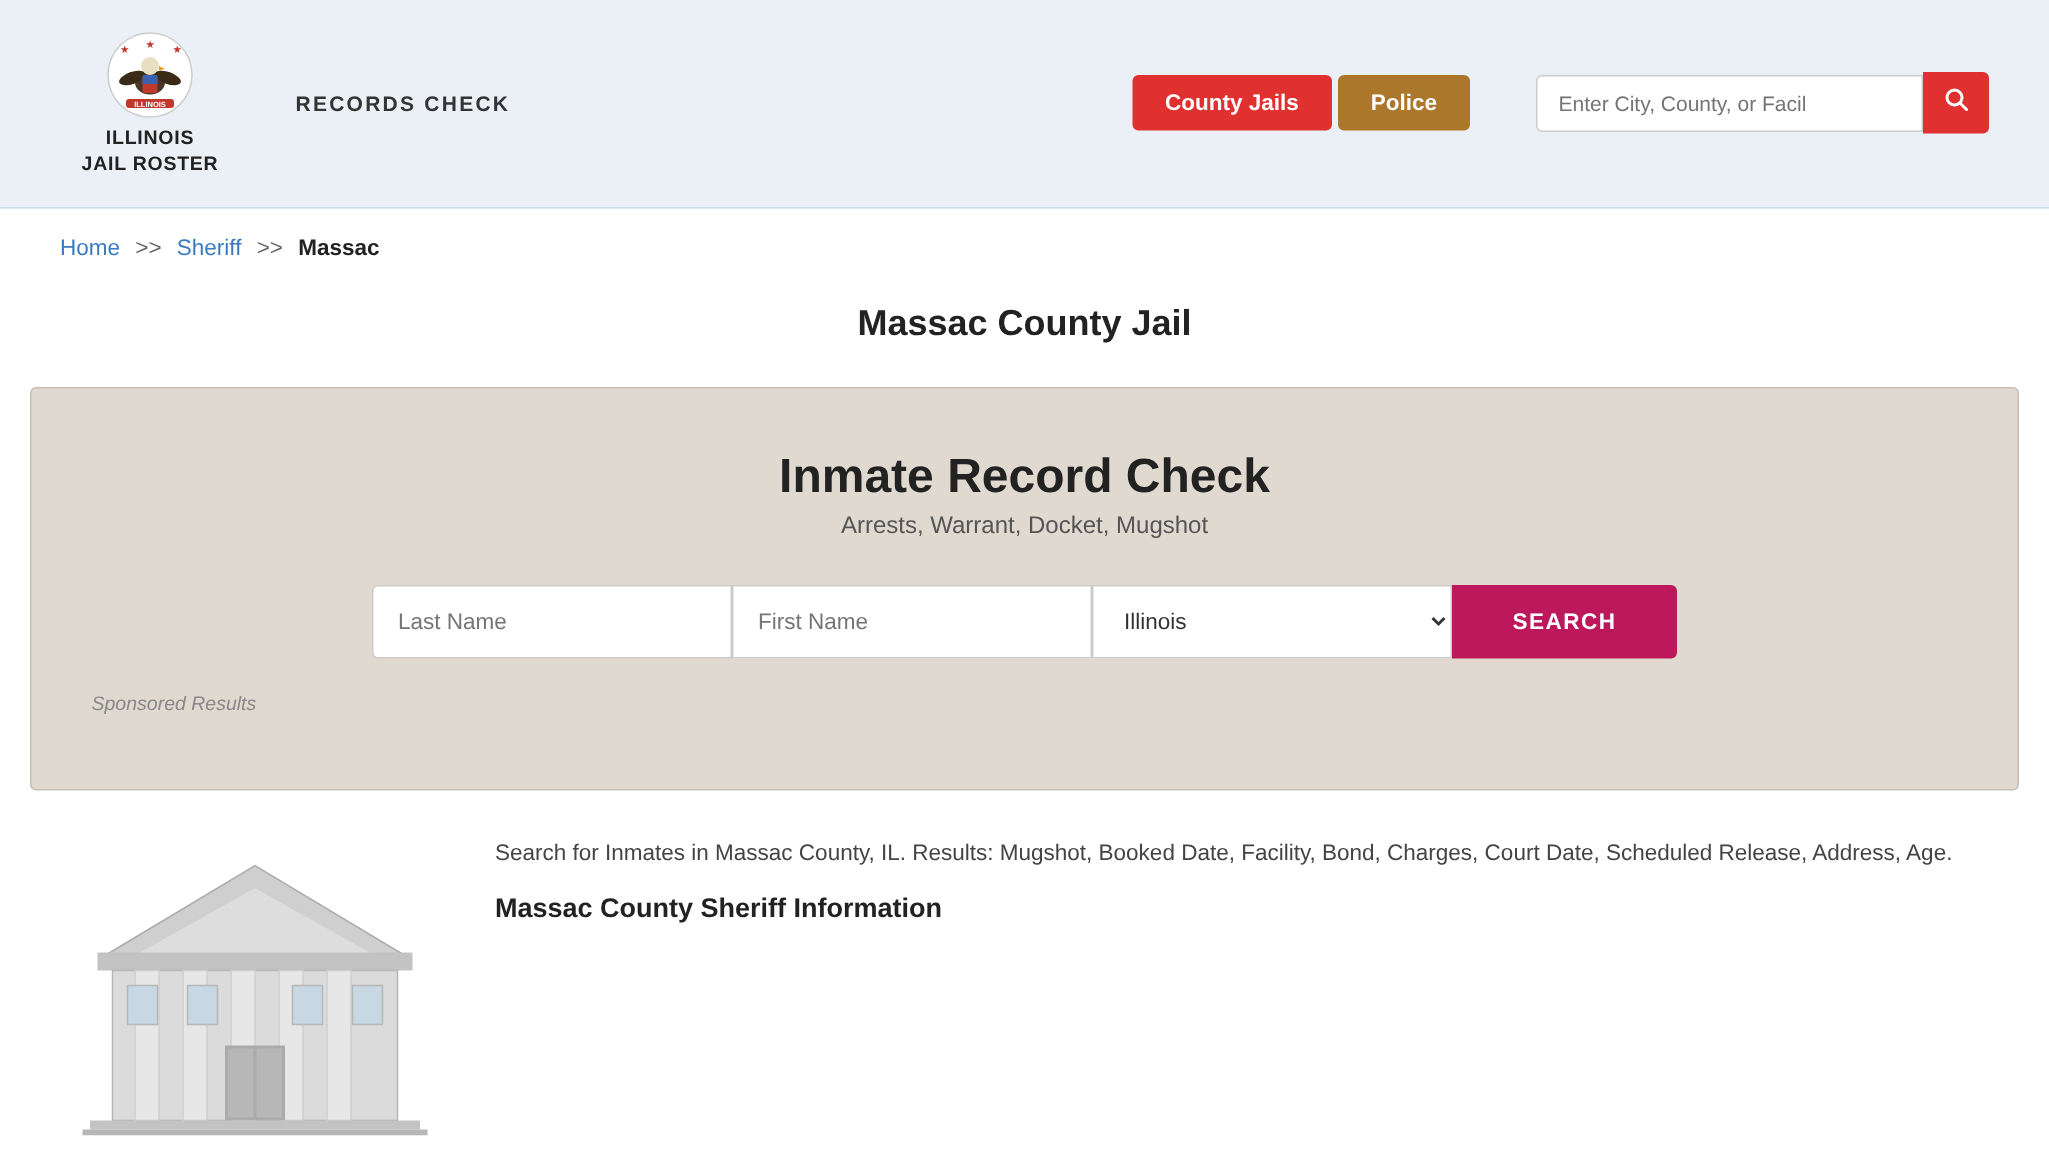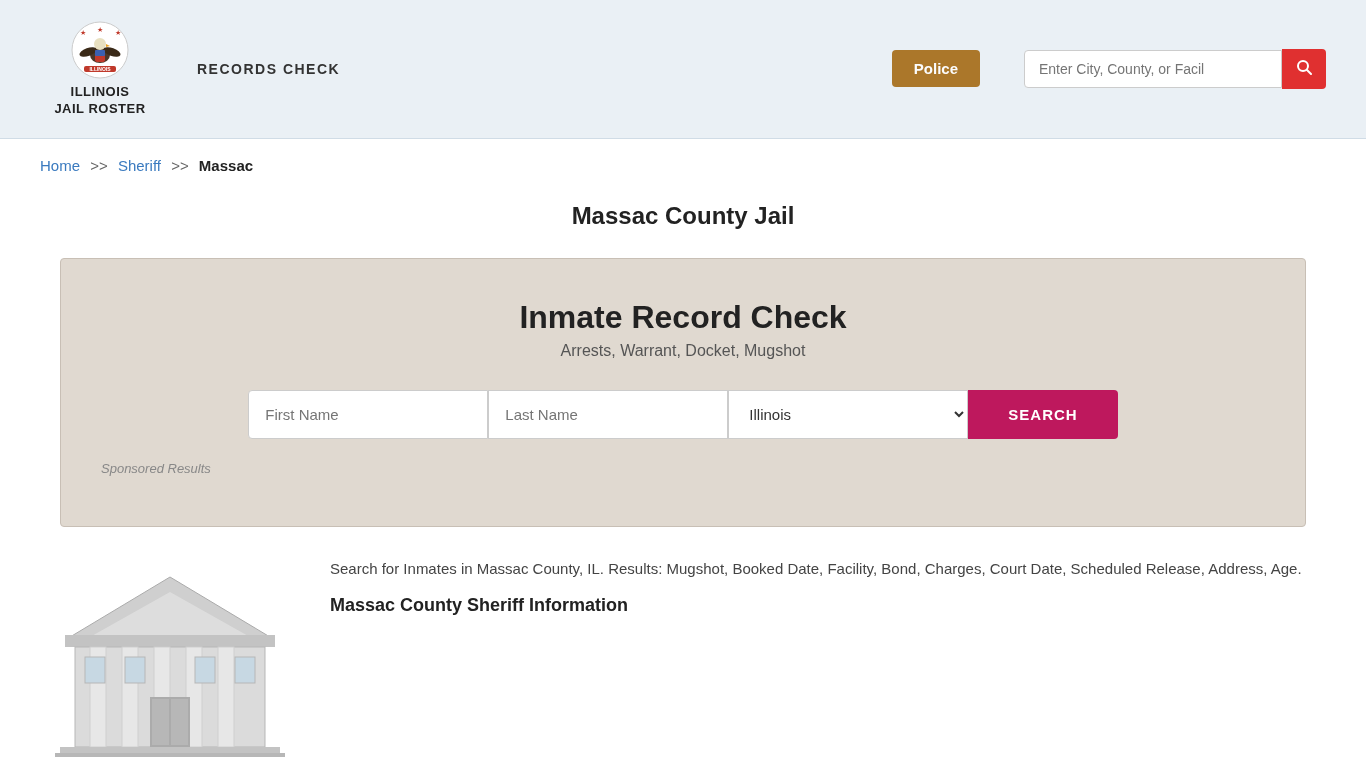--- a/index.html
+++ b/index.html
@@ -108,21 +108,21 @@
       font-weight: bold;
       margin: 18px 0 28px 0;
       color: #222;
     }
 
     
     .record-check-panel {
       background: #e0d9d0;
       border: 1px solid #c8bfb5;
       border-radius: 4px;
-      margin: 0 60px;
+      margin: 0 20px;
       padding: 40px 40px 50px 40px;
       text-align: center;
     }
     .record-check-title {
       font-size: 32px;
       font-weight: bold;
       color: #222;
       margin-bottom: 6px;
     }
     .record-check-subtitle {
@@ -247,20 +247,21 @@
       <span>ILLINOIS</span><br>
       <span>JAIL ROSTER</span>
     </div>
   </div>
 
   <span class="records-check-label">RECORDS CHECK</span>
 
   <div class="header-spacer"></div>
 
   <nav class="header-nav">
+    <button class="nav-btn nav-btn-active">County Jails</button>
     <button class="nav-btn nav-btn-inactive">Police</button>
   </nav>
 
   <div class="header-search">
     <input type="text" placeholder="Enter City, County, or Facil" style="">
     <button class="header-search-btn">
       <svg width="16" height="16" viewBox="0 0 16 16" fill="none" xmlns="http://www.w3.org/2000/svg">
         <circle cx="7" cy="7" r="5" stroke="white" stroke-width="2"></circle>
         <line x1="11" y1="11" x2="15" y2="15" stroke="white" stroke-width="2" stroke-linecap="round"></line>
       </svg>
@@ -276,22 +277,22 @@
   <span class="current">Massac</span>
 </nav>
 
 <h1 class="page-title">Massac County Jail</h1>
 
 <section class="record-check-panel">
   <h2 class="record-check-title">Inmate Record Check</h2>
   <p class="record-check-subtitle">Arrests, Warrant, Docket, Mugshot</p>
 
   <div class="record-check-form">
+    <input type="text" placeholder="Last Name" style="">
     <input type="text" placeholder="First Name" style="">
-    <input type="text" placeholder="Last Name" style="">
     <select id="state-select">
     <option value="Alabama">Alabama</option><option value="Alaska">Alaska</option><option value="Arizona">Arizona</option><option value="Arkansas">Arkansas</option><option value="California">California</option><option value="Colorado">Colorado</option><option value="Connecticut">Connecticut</option><option value="Delaware">Delaware</option><option value="Florida">Florida</option><option value="Georgia">Georgia</option><option value="Hawaii">Hawaii</option><option value="Idaho">Idaho</option><option value="Illinois" selected="">Illinois</option><option value="Indiana">Indiana</option><option value="Iowa">Iowa</option><option value="Kansas">Kansas</option><option value="Kentucky">Kentucky</option><option value="Louisiana">Louisiana</option><option value="Maine">Maine</option><option value="Maryland">Maryland</option><option value="Massachusetts">Massachusetts</option><option value="Michigan">Michigan</option><option value="Minnesota">Minnesota</option><option value="Mississippi">Mississippi</option><option value="Missouri">Missouri</option><option value="Montana">Montana</option><option value="Nebraska">Nebraska</option><option value="Nevada">Nevada</option><option value="New Hampshire">New Hampshire</option><option value="New Jersey">New Jersey</option><option value="New Mexico">New Mexico</option><option value="New York">New York</option><option value="North Carolina">North Carolina</option><option value="North Dakota">North Dakota</option><option value="Ohio">Ohio</option><option value="Oklahoma">Oklahoma</option><option value="Oregon">Oregon</option><option value="Pennsylvania">Pennsylvania</option><option value="Rhode Island">Rhode Island</option><option value="South Carolina">South Carolina</option><option value="South Dakota">South Dakota</option><option value="Tennessee">Tennessee</option><option value="Texas">Texas</option><option value="Utah">Utah</option><option value="Vermont">Vermont</option><option value="Virginia">Virginia</option><option value="Washington">Washington</option><option value="West Virginia">West Virginia</option><option value="Wisconsin">Wisconsin</option><option value="Wyoming">Wyoming</option></select>
     <button class="search-btn">SEARCH</button>
   </div>
 
   <p class="sponsored-results">Sponsored Results</p>
 </section>
 
 <section class="bottom-section">
   <div class="building-illustration">

